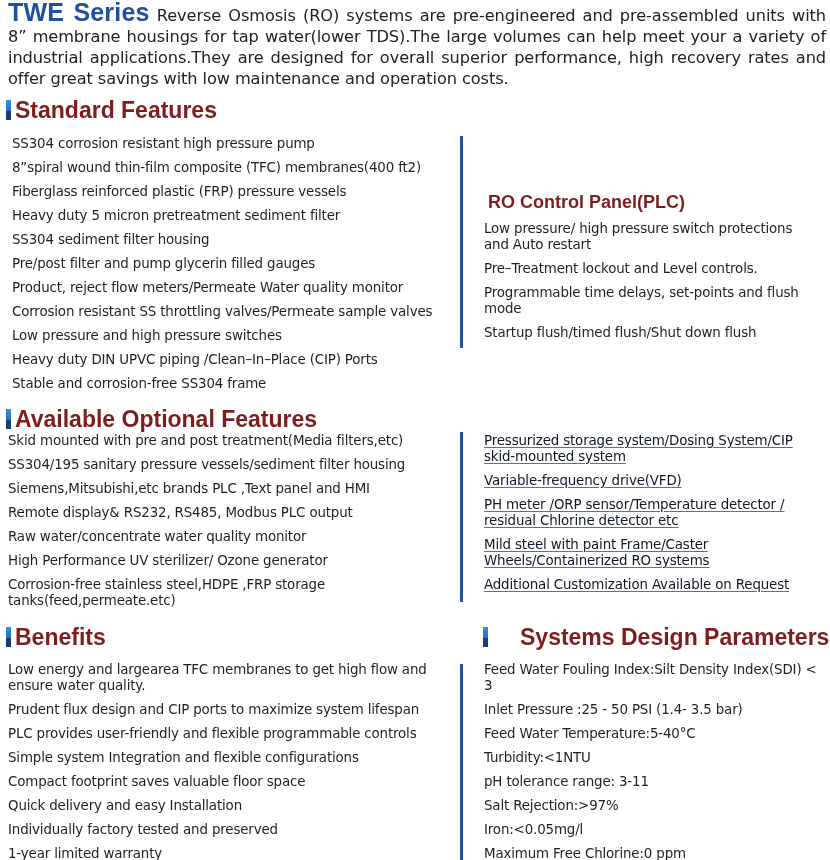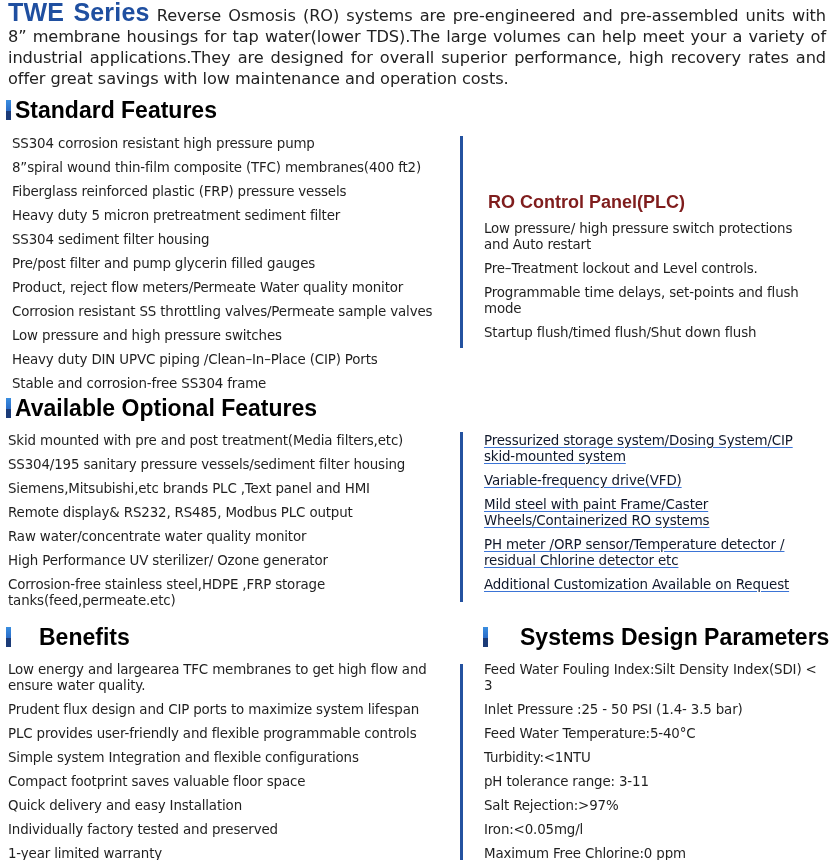--- a/index.html
+++ b/index.html
@@ -11,21 +11,21 @@
       font-size: 16.2px; line-height: 21px; text-align: justify; color: #222;
       letter-spacing: -0.1px;
     }
     .intro .brand {
       font-family: "Liberation Sans", sans-serif; font-weight: bold;
       font-size: 25px; color: #1f4fa0; letter-spacing: 0.2px;
     }
 
     .heading {
       position: absolute; font-family: "Liberation Sans", sans-serif;
-      font-weight: bold; color: #000000; font-size: 23px; line-height: 26px;
+      font-weight: bold; color: #7f1d1d; font-size: 23px; line-height: 26px;
       display: flex; align-items: center; white-space: nowrap;
     }
     .heading .bar {
       display: inline-block; width: 5px; height: 20px; margin-right: 4px;
       background: linear-gradient(to bottom, #3a8ee0 0%, #2a6cc8 55%, #1b3b78 56%, #1b3b78 100%);
     }
     .subheading {
       position: absolute; font-family: "Liberation Sans", sans-serif;
       font-weight: bold; color: #7f1d1d; font-size: 18px; white-space: nowrap;
     }
@@ -71,45 +71,45 @@
 <div class="vline" style="left:460px; top:136px; height:212px;"></div>
 
 <div class="subheading" style="left:488px; top:192px;">RO Control Panel(PLC)</div>
 <ul class="list right" style="left:484px; top:221px; width:330px;">
   <li>Low pressure/ high pressure switch protections and Auto restart</li>
   <li>Pre–Treatment lockout and Level controls.</li>
   <li>Programmable time delays, set-points and flush mode</li>
   <li>Startup flush/timed flush/Shut down flush</li>
 </ul>
 
-<div class="heading" style="left:6px; top:395px;">
+<div class="heading" style="left:6px; top:406px;">
   <span class="bar"></span>
   <span>Available Optional Features</span>
 </div>
 <ul class="list left" style="left:8px; top:433px; width:430px;">
   <li>Skid mounted with pre and post treatment(Media filters,etc)</li>
   <li>SS304/195 sanitary pressure vessels/sediment filter housing</li>
   <li>Siemens,Mitsubishi,etc brands PLC ,Text panel and HMI</li>
   <li>Remote display&amp; RS232, RS485, Modbus PLC output</li>
   <li>Raw water/concentrate water quality monitor</li>
   <li>High Performance UV sterilizer/ Ozone generator</li>
   <li style="width:320px;">Corrosion-free stainless steel,HDPE ,FRP storage tanks(feed,permeate.etc)</li>
 </ul>
 
 <div class="vline" style="left:460px; top:432px; height:170px;"></div>
 
 <ul class="list right links" style="left:484px; top:433px; width:330px;">
   <li><a href="#">Pressurized storage system/Dosing System/CIP skid-mounted system</a></li>
   <li><a href="#">Variable-frequency drive(VFD)</a></li>
+  <li><a href="#">PH meter /ORP sensor/Temperature detector / residual Chlorine detector etc</a></li>
   <li><a href="#">Mild steel with paint Frame/Caster Wheels/Containerized RO systems</a></li>
-  <li><a href="#">PH meter /ORP sensor/Temperature detector / residual Chlorine detector etc</a></li>
   <li><a href="#">Additional Customization Available on Request</a></li>
 </ul>
 
-<div class="heading" style="left:6px; top:624px;gap:24px;">
+<div class="heading" style="left:6px; top:624px;">
   <span class="bar"></span>
   <span>Benefits</span>
 </div>
 <ul class="list left" style="left:8px; top:662px; width:430px;">
   <li>Low energy and largearea TFC membranes to get high flow and ensure water quality.</li>
   <li>Prudent flux design and CIP ports to maximize system lifespan</li>
   <li>PLC provides user-friendly and flexible programmable controls</li>
   <li>Simple system Integration and flexible configurations</li>
   <li>Compact footprint saves valuable floor space</li>
   <li>Quick delivery and easy Installation</li>

